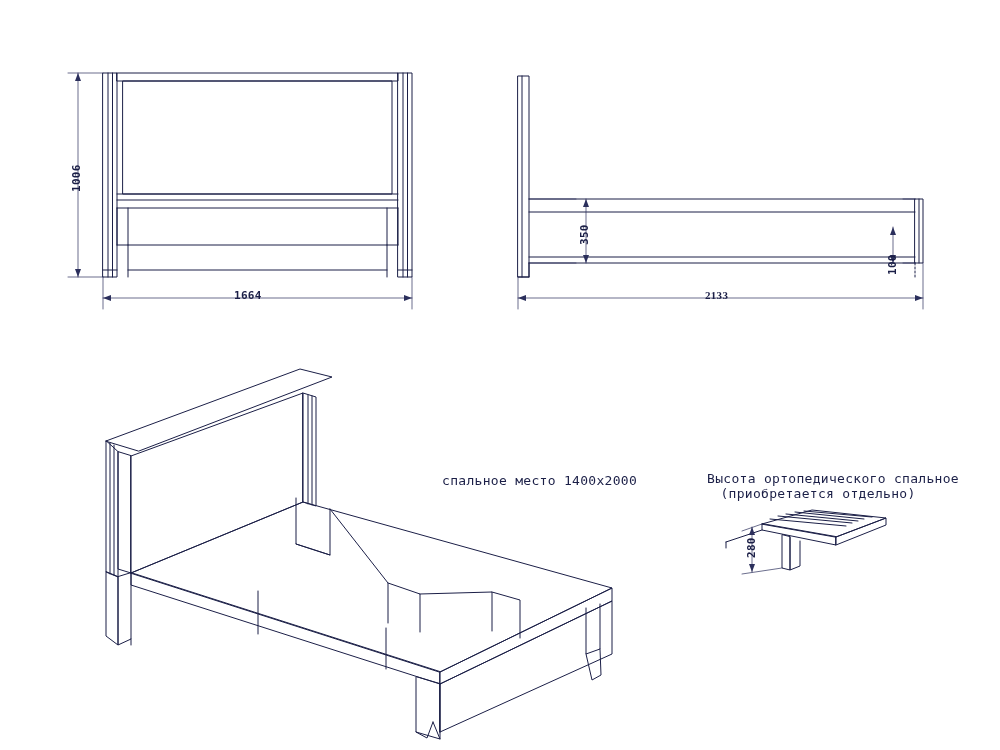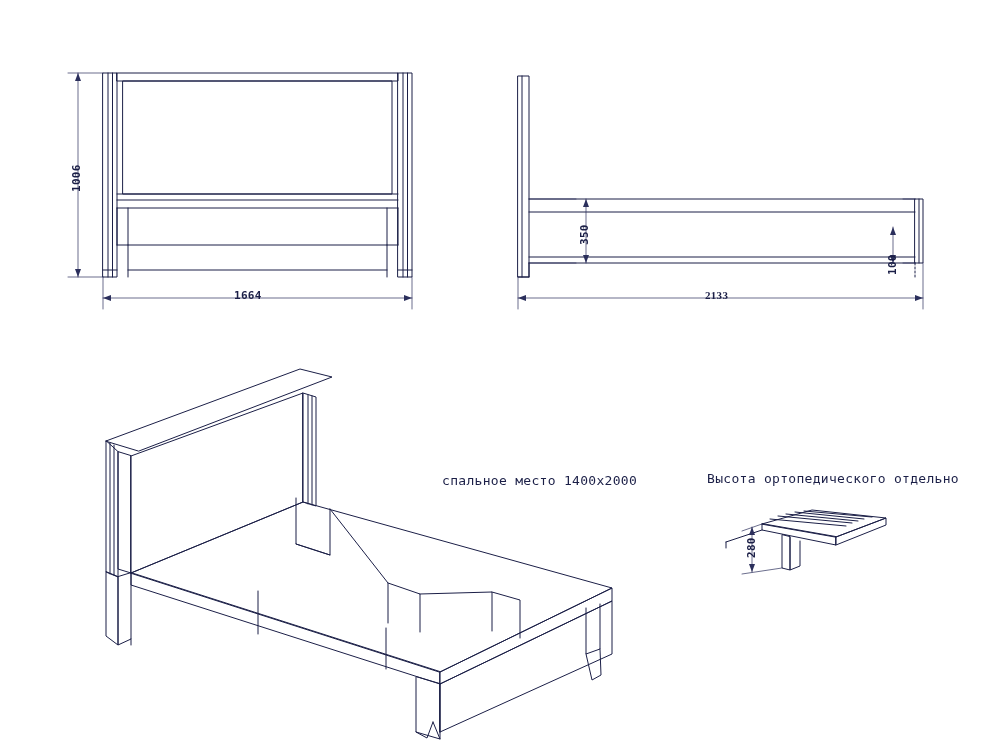--- a/index.html
+++ b/index.html
@@ -204,18 +204,19 @@
   <div class="lbl dim-lbl" style="left:234px; top:257px;">1664</div>
 
   <div class="lbl dim-lbl vert" style="left:578px; top:213px;">350</div>
 
   <div class="lbl dim-lbl vert" style="left:886px; top:243px;">100</div>
 
   <div class="lbl dim-lbl" style="left:705px; top:257px;font-family:Liberation Serif, serif;">2133</div>
 
   <div class="lbl note" style="left:442px; top:441px;">спальное место 1400x2000</div>
 
-  <div class="lbl note center" style="left:707px; top:439px; width:222px;">Высота ортопедического отдельно</div>
-
+  <div class="lbl note center" style="left:707px; top:439px; width:222px;">Высота ортопедического спальное</div>
+
+  <div class="lbl note center" style="left:707px; top:454px; width:222px;">(приобретается отдельно)</div>
 
   <div class="lbl dim-lbl vert" style="left:745px; top:526px;">280</div>
 
 </div>
 
 </body></html>

